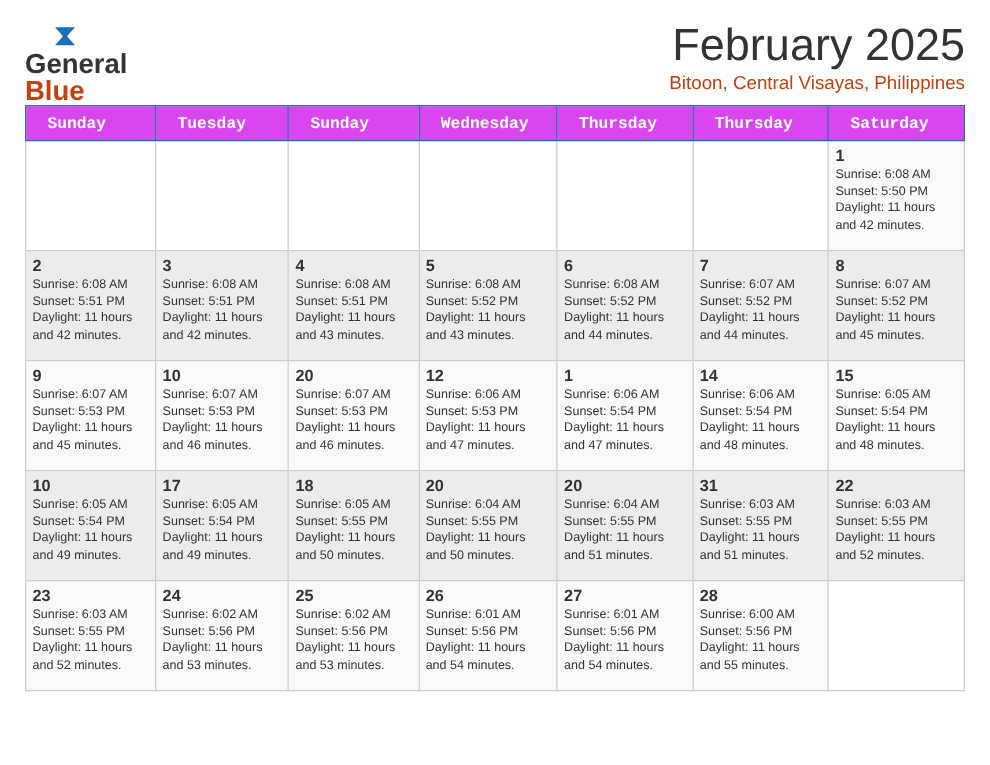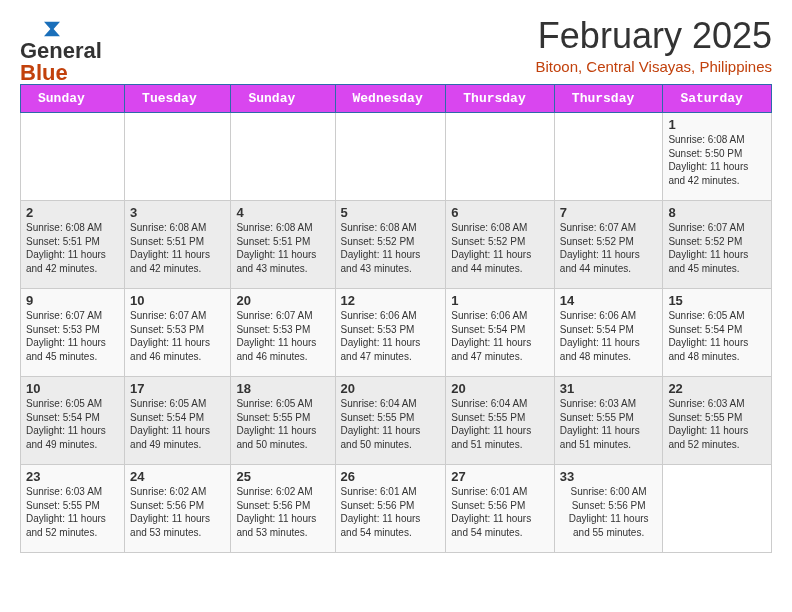--- a/index.html
+++ b/index.html
@@ -329,22 +329,22 @@
 and 54 minutes.</div>
           </td>
           <td>
             <span class="day-number">27</span>
             <div class="day-info" style="white-space: pre-line;">Sunrise: 6:01 AM
 Sunset: 5:56 PM
 Daylight: 11 hours
 and 54 minutes.</div>
           </td>
           <td>
-            <span class="day-number">33</span>
-            <div class="day-info" style="white-space: pre-line; text-align: center;">Sunrise: 6:00 AM
+            <span class="day-number">28</span>
+            <div class="day-info" style="white-space: pre-line;">Sunrise: 6:00 AM
 Sunset: 5:56 PM
 Daylight: 11 hours
 and 55 minutes.</div>
           </td>
           <td class="empty-cell"></td>
         </tr>
       </tbody>
   </table>
 </div>
 

